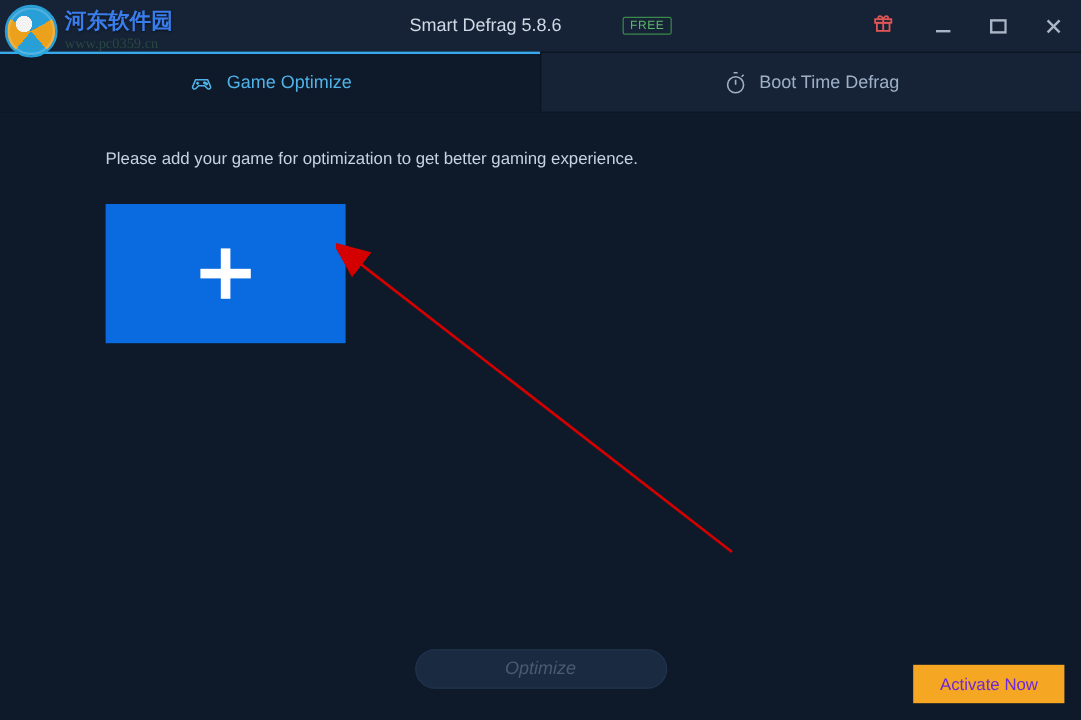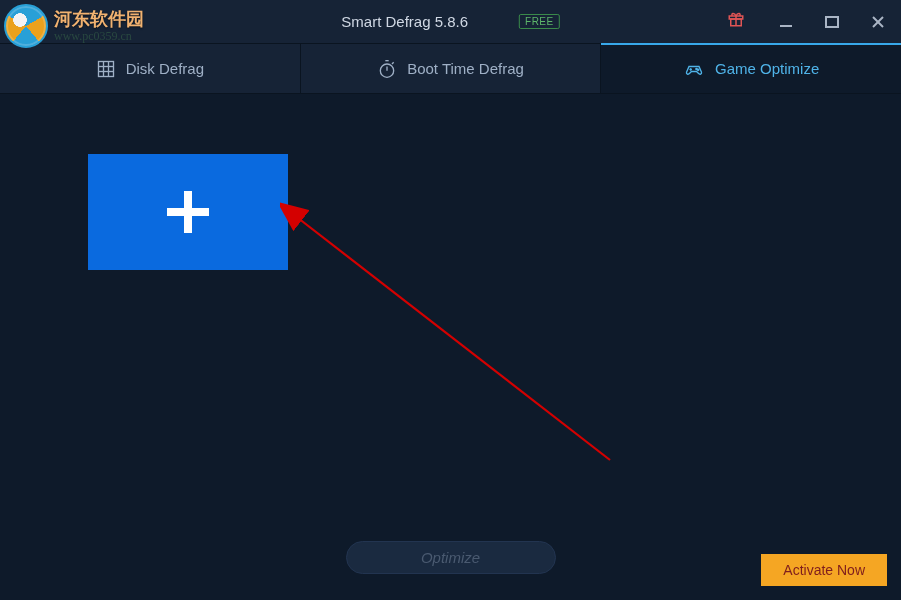--- a/index.html
+++ b/index.html
@@ -29,27 +29,27 @@
 .add-tile .plus-h { width: 42px; height: 8px; background: #fff; position: absolute; }
 .add-tile .plus-v { width: 8px; height: 42px; background: #fff; position: absolute; }
 .plus-wrap { position: relative; width: 42px; height: 42px; display:flex; align-items:center; justify-content:center; }
 
 
 .annot { position: absolute; pointer-events: none; }
 
 
 .optimize-bar { position: absolute; bottom: 26px; left: 50%; transform: translateX(-50%); }
 .optimize-btn { width: 210px; height: 33px; border-radius: 21px; background: #1a2a40; color: #4a5a70; font-size: 15px; display: flex; align-items: center; justify-content: center; border: 1px solid #223450; font-style: italic; }
-.activate-btn { position: absolute; right: 14px; bottom: 14px; background: #f5a623; color: #7f1d1d; font-size: 14px; padding: 8px 22px; cursor: pointer; }
+.activate-btn { position: absolute; right: 14px; bottom: 14px; background: #f5a623; color: #6d28d9; font-size: 14px; padding: 8px 22px; cursor: pointer; }
 
 
 .watermark { position: absolute; top: 4px; left: 4px; display: flex; align-items: center; gap: 6px; opacity: 0.95; }
 .wm-logo { width: 44px; height: 44px; border-radius: 50%; background: radial-gradient(circle at 35% 35%, #fff 0 18%, transparent 19%), conic-gradient(#2aa7e0 0 60deg,#f7a81b 60deg 140deg,#2aa7e0 140deg 220deg,#f7a81b 220deg 300deg,#2aa7e0 300deg 360deg); border:2px solid #2aa7e0; box-shadow:0 0 0 2px rgba(255,255,255,0.2) inset; }
 .wm-text { display:flex; flex-direction:column; line-height:1; }
-.wm-cn { color:#fdba74; font-size:18px; font-weight:bold; font-family: Liberation Sans, sans-serif; text-shadow:0 1px 2px rgba(0,0,0,0.6); }
+.wm-cn { color:#3b82f6; font-size:18px; font-weight:bold; font-family: Liberation Mono, monospace; text-shadow:0 1px 2px rgba(0,0,0,0.6); }
 .wm-url { color:#3a6a4a; font-size:12px; margin-top:2px; font-family: Liberation Serif, serif; opacity:0.55; }
 </style>
 </head>
 <body>
 
 <div class="titlebar">
   <div class="title-center">
     <span>Smart Defrag 5.8.6</span>
     <span class="free-badge">FREE</span>
   </div>
@@ -75,58 +75,47 @@
     <div class="win-btn">
       <svg width="14" height="14" viewBox="0 0 14 14">
           <line x1="2" y1="2" x2="12" y2="12" stroke="#aab5c5" stroke-width="2"></line>
           <line x1="12" y1="2" x2="2" y2="12" stroke="#aab5c5" stroke-width="2"></line>
         </svg>
     </div>
   </div>
 </div>
 
 <div class="tabbar">
-  <div class="tab">
+  <div class="tab active">
     <span class="ticon">
-      <svg width="20" height="20" viewBox="0 0 24 24" fill="none" stroke="#9fb0c6" stroke-width="1.6">
-          <rect x="3" y="3" width="18" height="18"></rect>
-          <line x1="3" y1="9" x2="21" y2="9"></line>
-          <line x1="3" y1="15" x2="21" y2="15"></line>
-          <line x1="9" y1="3" x2="9" y2="21"></line>
-          <line x1="15" y1="3" x2="15" y2="21"></line>
+      <svg width="22" height="20" viewBox="0 0 24 24" fill="none" stroke="#4fb3e8" stroke-width="1.6">
+          <path d="M6 9h12l3 7c0.5 2-2 3-3.5 1.5L15 15H9l-2.5 2.5C5 19 2.5 18 3 16z"></path>
+          <line x1="8" y1="11" x2="8" y2="14"></line>
+          <line x1="6.5" y1="12.5" x2="9.5" y2="12.5"></line>
+          <circle cx="15" cy="12" r="0.8" fill="#4fb3e8"></circle>
+          <circle cx="17" cy="13" r="0.8" fill="#4fb3e8"></circle>
         </svg>
     </span>
-    <span>Disk Defrag</span>
+    <span>Game Optimize</span>
   </div>
   <div class="tab">
     <span class="ticon">
       <svg width="20" height="20" viewBox="0 0 24 24" fill="none" stroke="#9fb0c6" stroke-width="1.6">
           <circle cx="12" cy="14" r="8"></circle>
           <line x1="12" y1="14" x2="12" y2="9"></line>
           <line x1="10" y1="2" x2="14" y2="2"></line>
           <line x1="18" y1="6" x2="20" y2="4"></line>
         </svg>
     </span>
     <span>Boot Time Defrag</span>
   </div>
-  <div class="tab active">
-    <span class="ticon">
-      <svg width="22" height="20" viewBox="0 0 24 24" fill="none" stroke="#4fb3e8" stroke-width="1.6">
-          <path d="M6 9h12l3 7c0.5 2-2 3-3.5 1.5L15 15H9l-2.5 2.5C5 19 2.5 18 3 16z"></path>
-          <line x1="8" y1="11" x2="8" y2="14"></line>
-          <line x1="6.5" y1="12.5" x2="9.5" y2="12.5"></line>
-          <circle cx="15" cy="12" r="0.8" fill="#4fb3e8"></circle>
-          <circle cx="17" cy="13" r="0.8" fill="#4fb3e8"></circle>
-        </svg>
-    </span>
-    <span>Game Optimize</span>
-  </div>
 </div>
 
 <div class="content">
+  <div class="instr">Please add your game for optimization to get better gaming experience.</div>
   <div class="add-tile">
     <div class="plus-wrap">
       <div class="plus-h"></div>
         <div class="plus-v"></div>
     </div>
   </div>
 </div>
 
 <svg class="annot" style="left:280px; top:200px;" width="340" height="270" viewBox="0 0 340 270">
   <defs>

